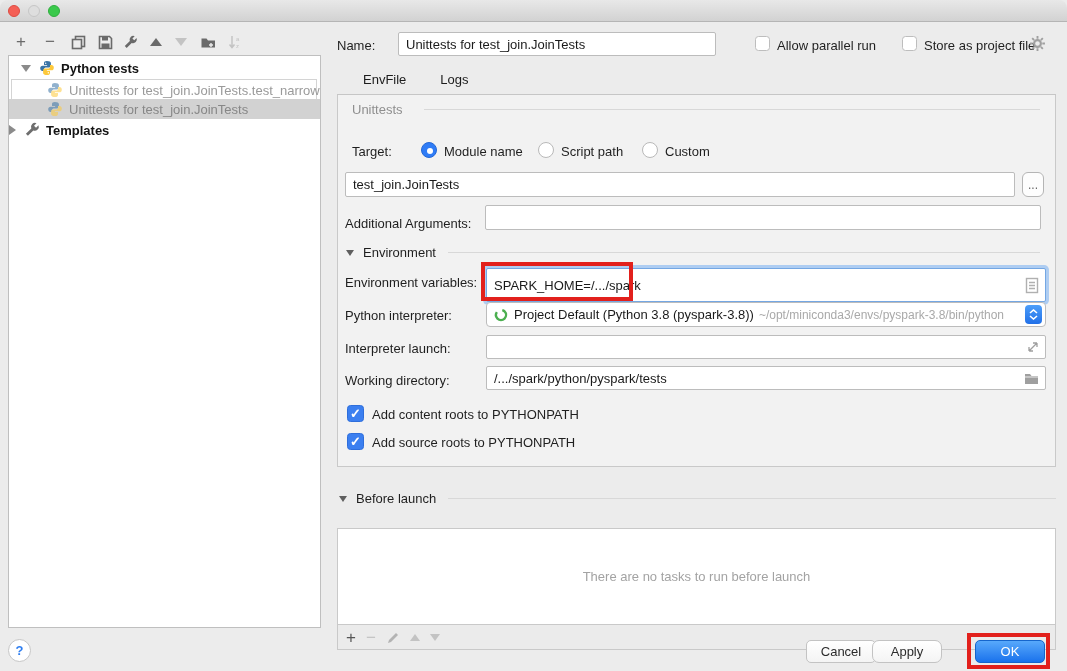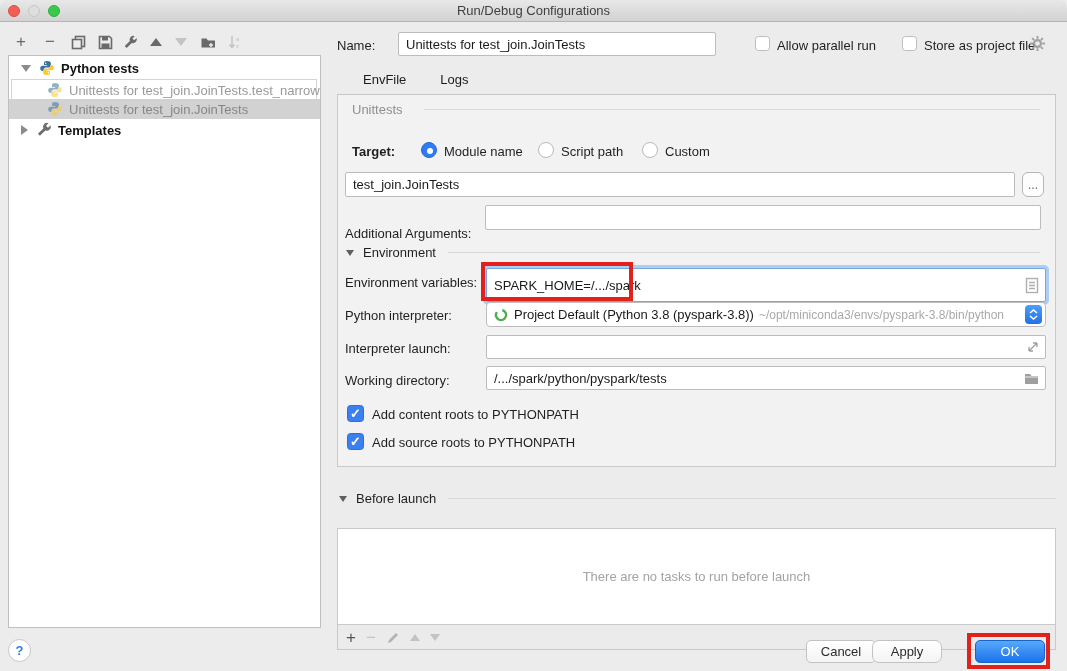--- a/index.html
+++ b/index.html
@@ -85,21 +85,20 @@
 </style>
 </head>
 <body>
 
 <div id="app">
 
   <div class="titlebar">
     <span class="light red"></span>
     <span class="light grey"></span>
     <span class="light green"></span>
-    <div class="title">Run/Debug Configurations</div>
   </div>
 
   <div class="lt-icon" style="left:12px;">
       <span class="glyph">+</span>
     </div>
   <div class="lt-icon" style="left:41px;">
       <span class="glyph">−</span>
     </div>
   <div class="lt-icon" style="left:69px;">
     <svg width="15" height="15" viewBox="0 0 15 15">
@@ -156,21 +155,21 @@
       </svg>
       <span class="tree-label-bold">Python tests</span>
     </div>
     <div class="tree-row" style="top:43px; padding-left:38px; background:#d2d2d2;">
       <svg class="py-icon faded" viewBox="0 0 16 16">
         <path fill="#3973a6" d="M7.9 1C5.8 1 5 1.9 5 3.1V5h3.1v.7H3.6C2.1 5.7 1.2 6.7 1.2 8.3S2.1 11 3.6 11H5V9.3C5 8 6 7.4 7.4 7.4H10c1.2 0 1.9-.8 1.9-2V3.1C11.9 1.9 10.4 1 7.9 1z"></path>
         <path fill="#fdc93c" d="M8.1 15c2.1 0 2.9-.9 2.9-2.1V11H7.9v-.7h4.5c1.5 0 2.4-1 2.4-2.6S13.9 5 12.4 5H11v1.7C11 8 10 8.6 8.6 8.6H6c-1.2 0-1.9.8-1.9 2v2.3C4.1 14.1 5.6 15 8.1 15z"></path>
       </svg>
       <span class="tree-label-dim" style="color:#878787;">Unittests for test_join.JoinTests</span>
     </div>
-    <div class="tree-row" style="top:64px; padding-left:12px;">
+    <div class="tree-row" style="top:64px; ">
       <span class="caret-right"></span>
       <svg class="py-icon" style="margin-left:8px;" viewBox="0 0 16 16">
         <path d="M14.5 3.2a4 4 0 0 1-5.2 5.2l-5.4 5.4-2-2 5.4-5.4a4 4 0 0 1 5.2-5.2L10 3.7l2 2z" fill="#6e6e6e"></path>
       </svg>
       <span class="tree-label-bold">Templates</span>
     </div>
   </div>
 
   <div class="lbl" style="left:337px; top:38px;">Name:</div>
   <div class="field" style="left:398px; top:32px; width:318px; height:24px;">
@@ -190,34 +189,34 @@
   <div class="tabs">
     <div class="tab" style="margin-left:12px;">EnvFile</div>
     <div class="tab" style="margin-left:6px;">Logs</div>
   </div>
 
   <div class="config-panel"></div>
 
   <div class="lbl group-lbl" style="left:352px; top:102px;">Unittests</div>
   <div class="hrule" style="left:424px; top:109px; width:616px;"></div>
 
-  <div class="lbl" style="left:352px; top:144px;font-weight:bold;">Target:</div>
+  <div class="lbl" style="left:352px; top:144px;">Target:</div>
   <span class="radio sel" style="left:421px; top:142px;"></span>
   <div class="lbl" style="left:444px; top:144px;">Module name</div>
   <span class="radio" style="left:538px; top:142px;"></span>
   <div class="lbl" style="left:561px; top:144px;">Script path</div>
   <span class="radio" style="left:642px; top:142px;"></span>
   <div class="lbl" style="left:665px; top:144px;">Custom</div>
 
   <div class="field" style="left:345px; top:172px; width:670px; height:25px;">
     <span>test_join.JoinTests</span>
   </div>
   <div class="browse-btn">...</div>
 
-  <div class="lbl" style="left:345px; top:226px;text-align:center;">Additional Arguments:</div>
+  <div class="lbl" style="left:345px; top:216px;text-align:center;">Additional Arguments:</div>
   <div class="field" style="left:485px; top:205px; width:556px; height:25px;">
     <span></span>
   </div>
 
   <span class="sec-caret" style="left:346px; top:250px;"></span>
   <div class="lbl" style="left:363px; top:245px;">Environment</div>
   <div class="hrule" style="left:448px; top:252px; width:592px;"></div>
 
   <div class="lbl" style="left:345px; top:275px;">Environment variables:</div>
   <div class="field focus-field" style="left:486px; top:268px; width:560px; height:34px;">

